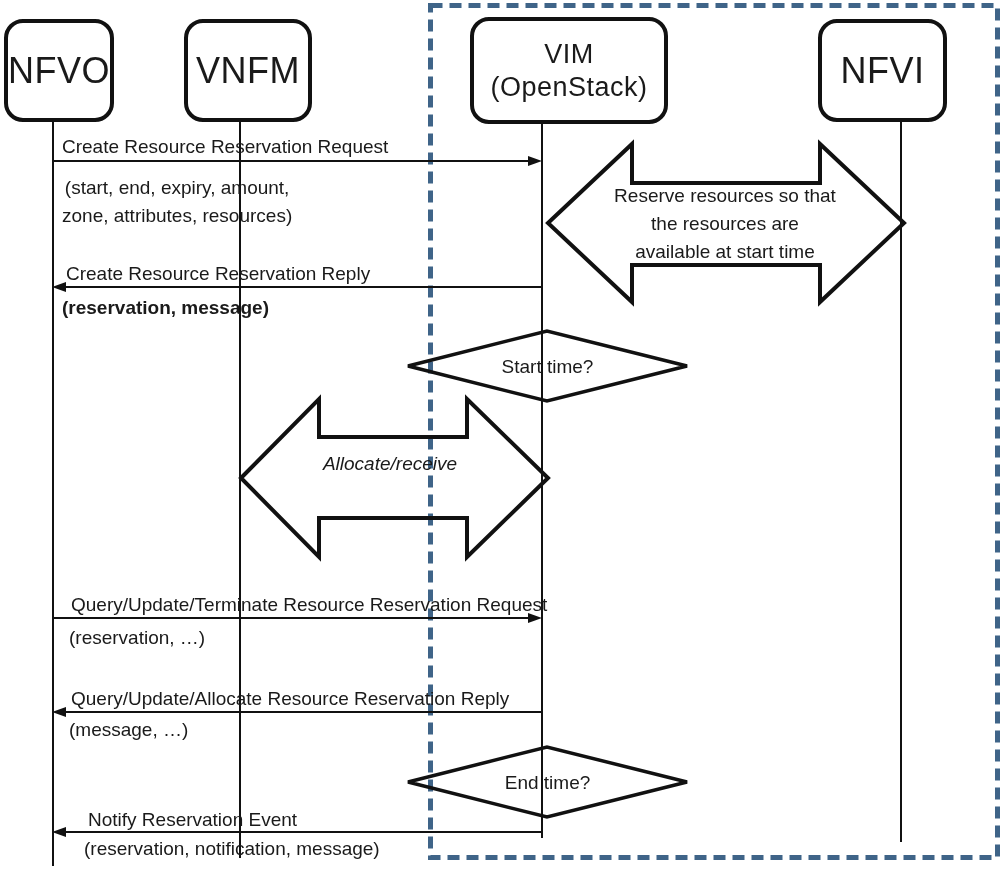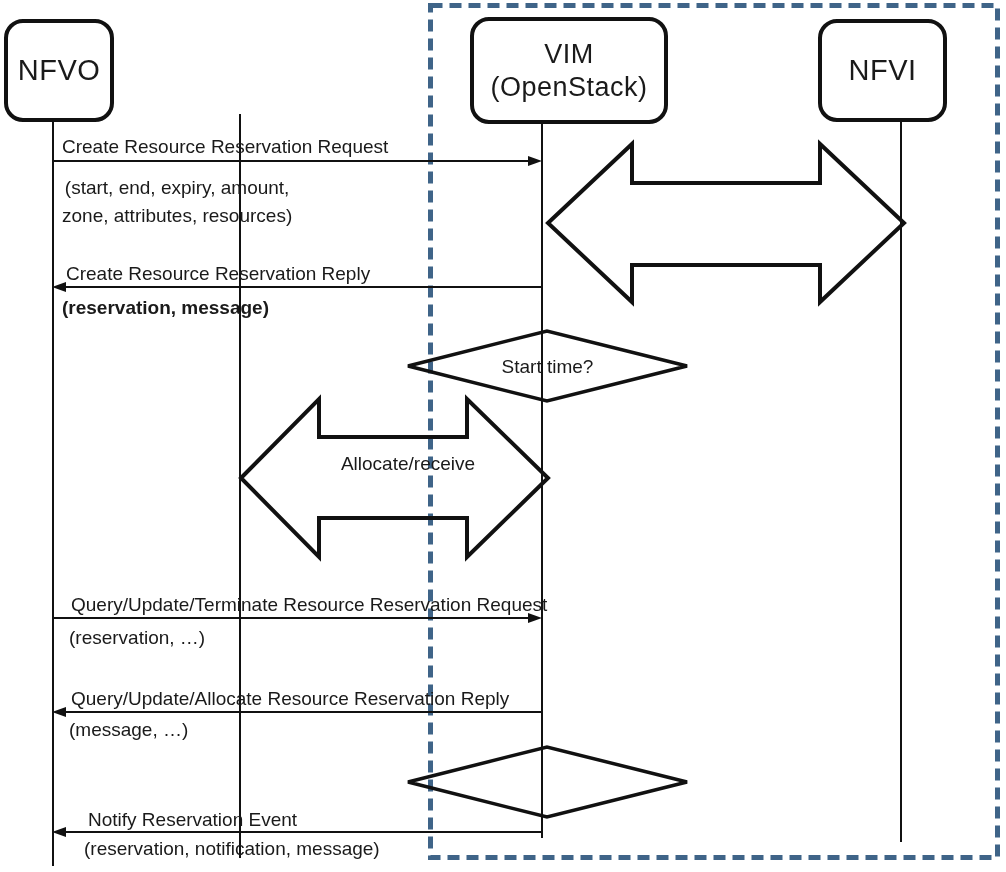--- a/index.html
+++ b/index.html
@@ -4,21 +4,21 @@
 <style>
   html,body{margin:0;padding:0;background:#ffffff;}
   #canvas{
     position:relative;width:1006px;height:872px;background:#ffffff;overflow:hidden;
     font-family:"Liberation Sans","DejaVu Sans",sans-serif;color:#1a1a1a;
   }
   svg{position:absolute;overflow:visible;}
   .actor{
     position:absolute;background:#ffffff;border:4px solid #111111;border-radius:19px;
     display:flex;flex-direction:column;align-items:center;justify-content:center;
-    font-size:29px;color:#1a1a1a;text-align:center;line-height:33px;z-index:3;
+    font-size:36px;color:#1a1a1a;text-align:center;line-height:33px;z-index:3;
     letter-spacing:0.5px;
   }
   .lifeline{position:absolute;width:2px;background:#111111;z-index:1;}
   .msg-line{position:absolute;height:2px;background:#111111;z-index:2;}
   .arrowhead{position:absolute;width:0;height:0;z-index:2;}
   .arrowhead.right{border-top:5px solid transparent;border-bottom:5px solid transparent;border-left:14px solid #111111;}
   .arrowhead.left{border-top:5px solid transparent;border-bottom:5px solid transparent;border-right:14px solid #111111;}
   .msg-label{position:absolute;font-size:19px;line-height:28px;white-space:nowrap;z-index:5;text-align:center;}
   .shape-label{position:absolute;font-size:19px;line-height:28px;text-align:center;z-index:5;}
   .frame-svg{left:0;top:0;z-index:0;}
@@ -34,69 +34,78 @@
   </svg>
 
   <div class="lifeline" style="left:52px;top:114px;height:752px;"></div>
   <div class="lifeline" style="left:239px;top:114px;height:744px;"></div>
   <div class="lifeline" style="left:541px;top:116px;height:722px;"></div>
   <div class="lifeline" style="left:900px;top:114px;height:728px;"></div>
 
   <div class="actor" style="left:4px;top:19px;width:102px;height:95px;">
     <span>NFVO</span>
   </div>
+  <div class="actor" style="left:184px;top:19px;width:120px;height:95px;">
+    <span>VNFM</span>
+  </div>
   <div class="actor" style="left:452px;top:17px;width:190px;height:99px;font-size:27px;margin-left:18px;">
     <span>VIM</span>
     <span>(OpenStack)</span>
   </div>
   <div class="actor" style="left:818px;top:19px;width:121px;height:95px;">
     <span>NFVI</span>
   </div>
 
   <div class="msg-line" style="left:53px;top:160px;width:477px;"></div>
   <div class="arrowhead right" style="left:528px;top:156px;"></div>
   <div class="msg-label" style="left:62px;top:133px;">Create Resource Reservation Request</div>
   <div class="msg-label" style="left:62px;top:174px;">
     <div>(start, end, expiry, amount,</div>
     <div>zone, attributes, resources)</div>
   </div>
 
   <svg class="shape-svg" style="left:544px;top:140px;" width="364" height="167" viewBox="0 0 364 167">
     <polygon points="4,83 88,4 88,43 276,43 276,4 360,83 276,162 276,125 88,125 88,162" fill="none" stroke-width="4" stroke-linejoin="miter" stroke="#111111"></polygon>
   </svg>
+  <div class="shape-label" style="left:592px;top:182px;width:266px;">
+    <div>Reserve resources so that</div>
+    <div>the resources are</div>
+    <div>available at start time</div>
+  </div>
 
   <div class="msg-line" style="left:64px;top:286px;width:478px;"></div>
   <div class="arrowhead left" style="left:52px;top:282px;"></div>
   <div class="msg-label" style="left:66px;top:260px;">Create Resource Reservation Reply</div>
   <div class="msg-label" style="left:62px;top:294px;font-weight:bold;">(reservation, message)</div>
 
   <svg class="shape-svg" style="left:405px;top:328px;" width="285" height="76" viewBox="0 0 285 76">
     <polygon points="3,38 142,3 282,38 142,73" fill="none" stroke-width="3.5" stroke="#111111"></polygon>
   </svg>
   <div class="shape-label" style="left:455px;top:353px;width:185px;">Start time?</div>
 
   <svg class="shape-svg" style="left:238px;top:395px;" width="313" height="167" viewBox="0 0 313 167">
     <polygon points="3,83 81,4 81,42 229,42 229,4 310,83 229,162 229,123 81,123 81,162" fill="none" stroke-width="4" stroke-linejoin="miter" stroke="#111111"></polygon>
   </svg>
-  <div class="shape-label" style="left:276px;top:449px;width:264px;line-height:30px;">
+  <div class="shape-label" style="left:258px;top:449px;width:264px;line-height:30px;font-style:italic;">
     <div>Allocate/receive</div>
   </div>
 
   <div class="msg-line" style="left:53px;top:617px;width:477px;"></div>
   <div class="arrowhead right" style="left:528px;top:613px;"></div>
   <div class="msg-label" style="left:71px;top:591px;">Query/Update/Terminate Resource Reservation Request</div>
   <div class="msg-label" style="left:69px;top:624px;">(reservation, …)</div>
 
   <div class="msg-line" style="left:64px;top:711px;width:478px;"></div>
   <div class="arrowhead left" style="left:52px;top:707px;"></div>
   <div class="msg-label" style="left:71px;top:685px;">Query/Update/Allocate Resource Reservation Reply</div>
   <div class="msg-label" style="left:69px;top:716px;">(message, …)</div>
 
   <svg class="shape-svg" style="left:405px;top:744px;" width="285" height="76" viewBox="0 0 285 76">
     <polygon points="3,38 142,3 282,38 142,73" fill="none" stroke-width="3.5" stroke="#111111"></polygon>
   </svg>
+  <div class="shape-label" style="left:455px;top:769px;width:185px;">End time?</div>
 
   <div class="msg-line" style="left:64px;top:831px;width:478px;"></div>
   <div class="arrowhead left" style="left:52px;top:827px;"></div>
   <div class="msg-label" style="left:88px;top:806px;">Notify Reservation Event</div>
   <div class="msg-label" style="left:84px;top:835px;">(reservation, notification, message)</div>
 
 </div>
 
 </body></html>

